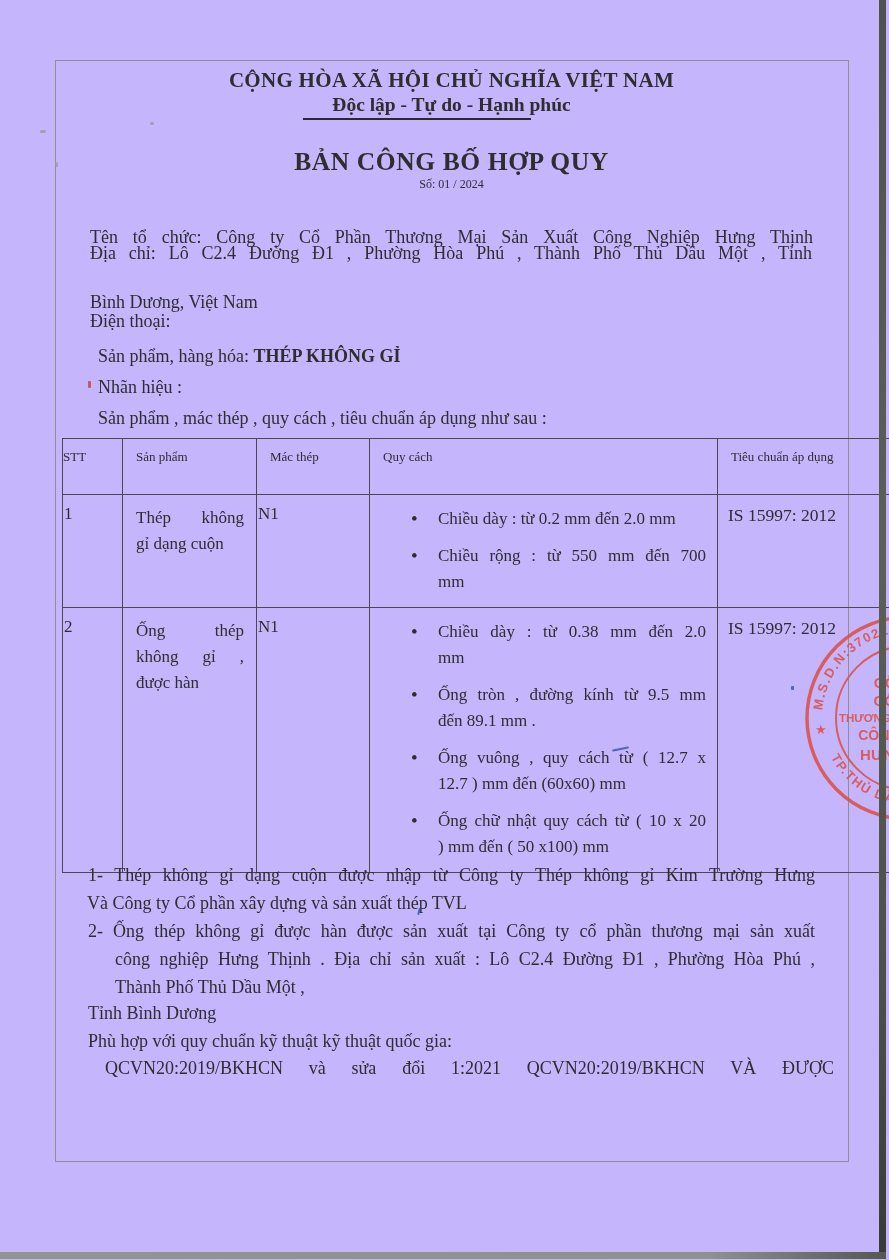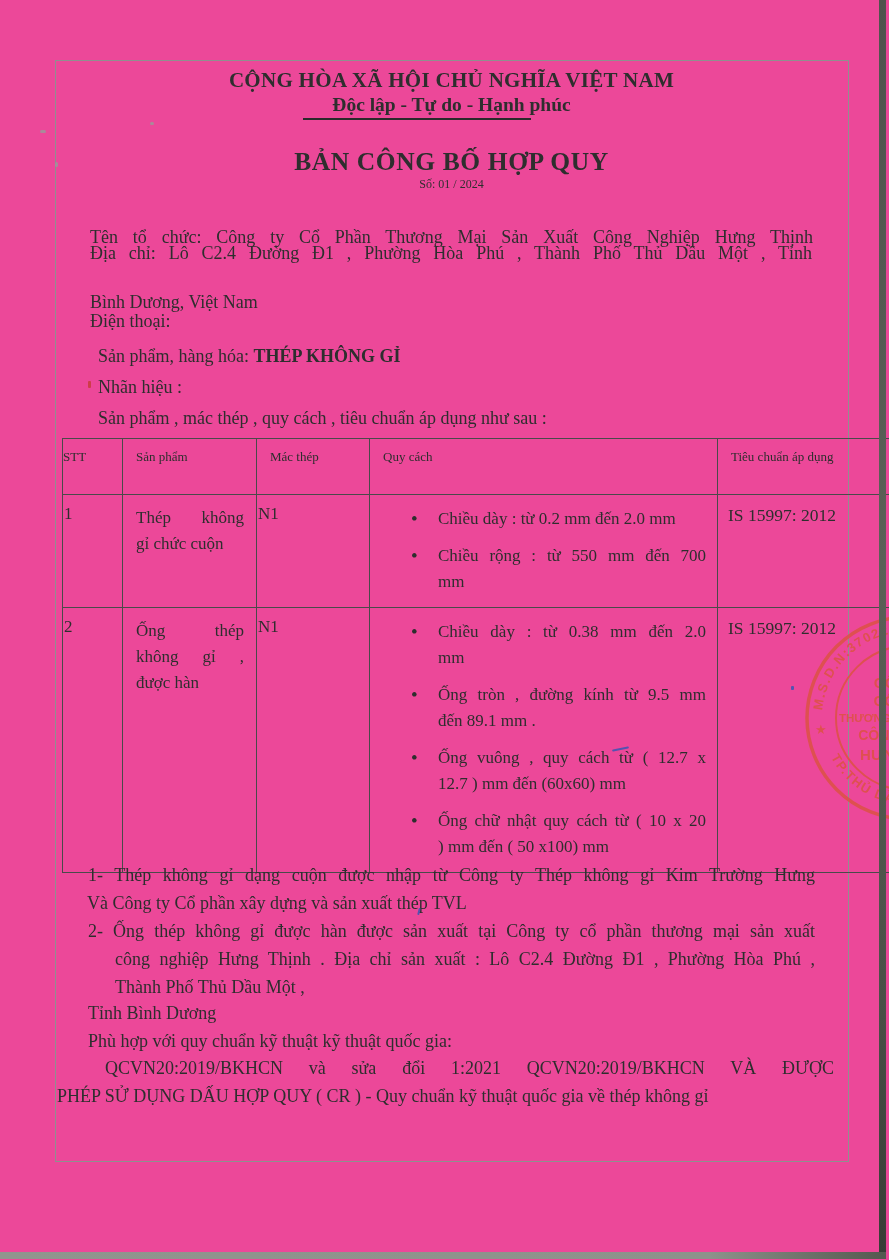--- a/index.html
+++ b/index.html
@@ -1,17 +1,17 @@
 <!DOCTYPE html>
 <html><head>
 <meta charset="utf-8">
 <style>
   html,body{margin:0;padding:0;background:#e8e8e8;}
   .canvas{
-    position:relative;width:889px;height:1260px;background:#ec4899;
+    position:relative;width:889px;height:1260px;background:#c4b5fd;
     overflow:hidden;font-family:"Liberation Serif","DejaVu Serif",serif;color:#2e2e2e;
   }
   .abs{position:absolute;}
   
   .frame{left:55px;top:60px;width:792px;height:1100px;border:1px solid #8f8f8f;}
   
   .hdr{left:55px;width:793px;text-align:center;}
   .vn-title{top:68px;font-weight:bold;font-size:21px;letter-spacing:.3px;}
   .motto{top:94px;font-weight:bold;font-size:19.5px;}
   .motto-underline{left:303px;top:118px;width:228px;height:2px;background:#2a2a2a;}
@@ -80,21 +80,21 @@
       <th class="c-stt">STT</th>
       <th class="c-sp">Sản phẩm</th>
       <th class="c-mt">Mác thép</th>
       <th class="c-qc">Quy cách</th>
       <th class="c-tc">Tiêu chuẩn áp dụng</th>
     </tr>
     <tr class="row1">
       <td class="c-stt">1</td>
       <td class="c-sp">
         <div>Thép không</div>
-        <div>gỉ chức cuộn</div>
+        <div>gỉ dạng cuộn</div>
       </td>
       <td class="c-mt">N1</td>
       <td class="c-qc">
         <ul class="qc">
           <li>
                 <div>Chiều dày : từ 0.2 mm đến 2.0 mm</div>
               </li>
           <li>
                 <div>Chiều rộng : từ 550 mm đến 700</div>
                 <div>mm</div>
@@ -137,21 +137,20 @@
     </table>
 
   <div class="abs t jlast" style="left:88px;top:862px;width:727px;">1- Thép không gỉ dạng cuộn được nhập từ Công ty Thép không gỉ Kim Trường Hưng</div>
   <div class="abs t" style="left:87px;top:890px;width:727px;">Và Công ty Cổ phần xây dựng và sản xuất thép TVL</div>
   <div class="abs t jlast" style="left:88px;top:918px;width:727px;">2- Ống thép không gỉ được hàn được sản xuất tại Công ty cổ phần thương mại sản xuất</div>
   <div class="abs t jlast" style="left:115px;top:946px;width:700px;">công nghiệp Hưng Thịnh . Địa chỉ sản xuất : Lô C2.4 Đường Đ1 , Phường Hòa Phú ,</div>
   <div class="abs t" style="left:115px;top:974px;">Thành Phố Thủ Dầu Một ,</div>
   <div class="abs t" style="left:88px;top:1000px;">Tỉnh Bình Dương</div>
   <div class="abs t" style="left:88px;top:1028px;">Phù hợp với quy chuẩn kỹ thuật kỹ thuật quốc gia:</div>
   <div class="abs t jlast" style="left:105px;top:1055px;width:729px;">QCVN20:2019/BKHCN và sửa đổi 1:2021 QCVN20:2019/BKHCN VÀ ĐƯỢC</div>
-  <div class="abs t" style="left:57px;top:1083px;width:778px;">PHÉP SỬ DỤNG DẤU HỢP QUY ( CR ) -  Quy chuẩn kỹ thuật quốc gia về thép không gỉ</div>
 
   <svg class="stamp abs" viewBox="0 0 889 1260">
     <defs>
       <path id="arcTop" d="M 822.3 710.5 A 86 86 0 0 1 911 632"></path>
       <path id="arcBottom" d="M 831 757 A 86 86 0 0 0 951 792.5"></path>
     </defs>
     <g opacity="0.88" fill="#dd5246" stroke="none" font-family="Liberation Sans, sans-serif">
       <circle cx="908" cy="718" r="101" fill="none" stroke="#dd5246" stroke-width="3.5"></circle>
       <circle cx="908" cy="718" r="72" fill="none" stroke="#dd5246" stroke-width="2"></circle>
       <text font-size="13" font-weight="bold" letter-spacing="1.5"><textPath href="#arcTop">M.S.D.N:3702266</textPath></text>

